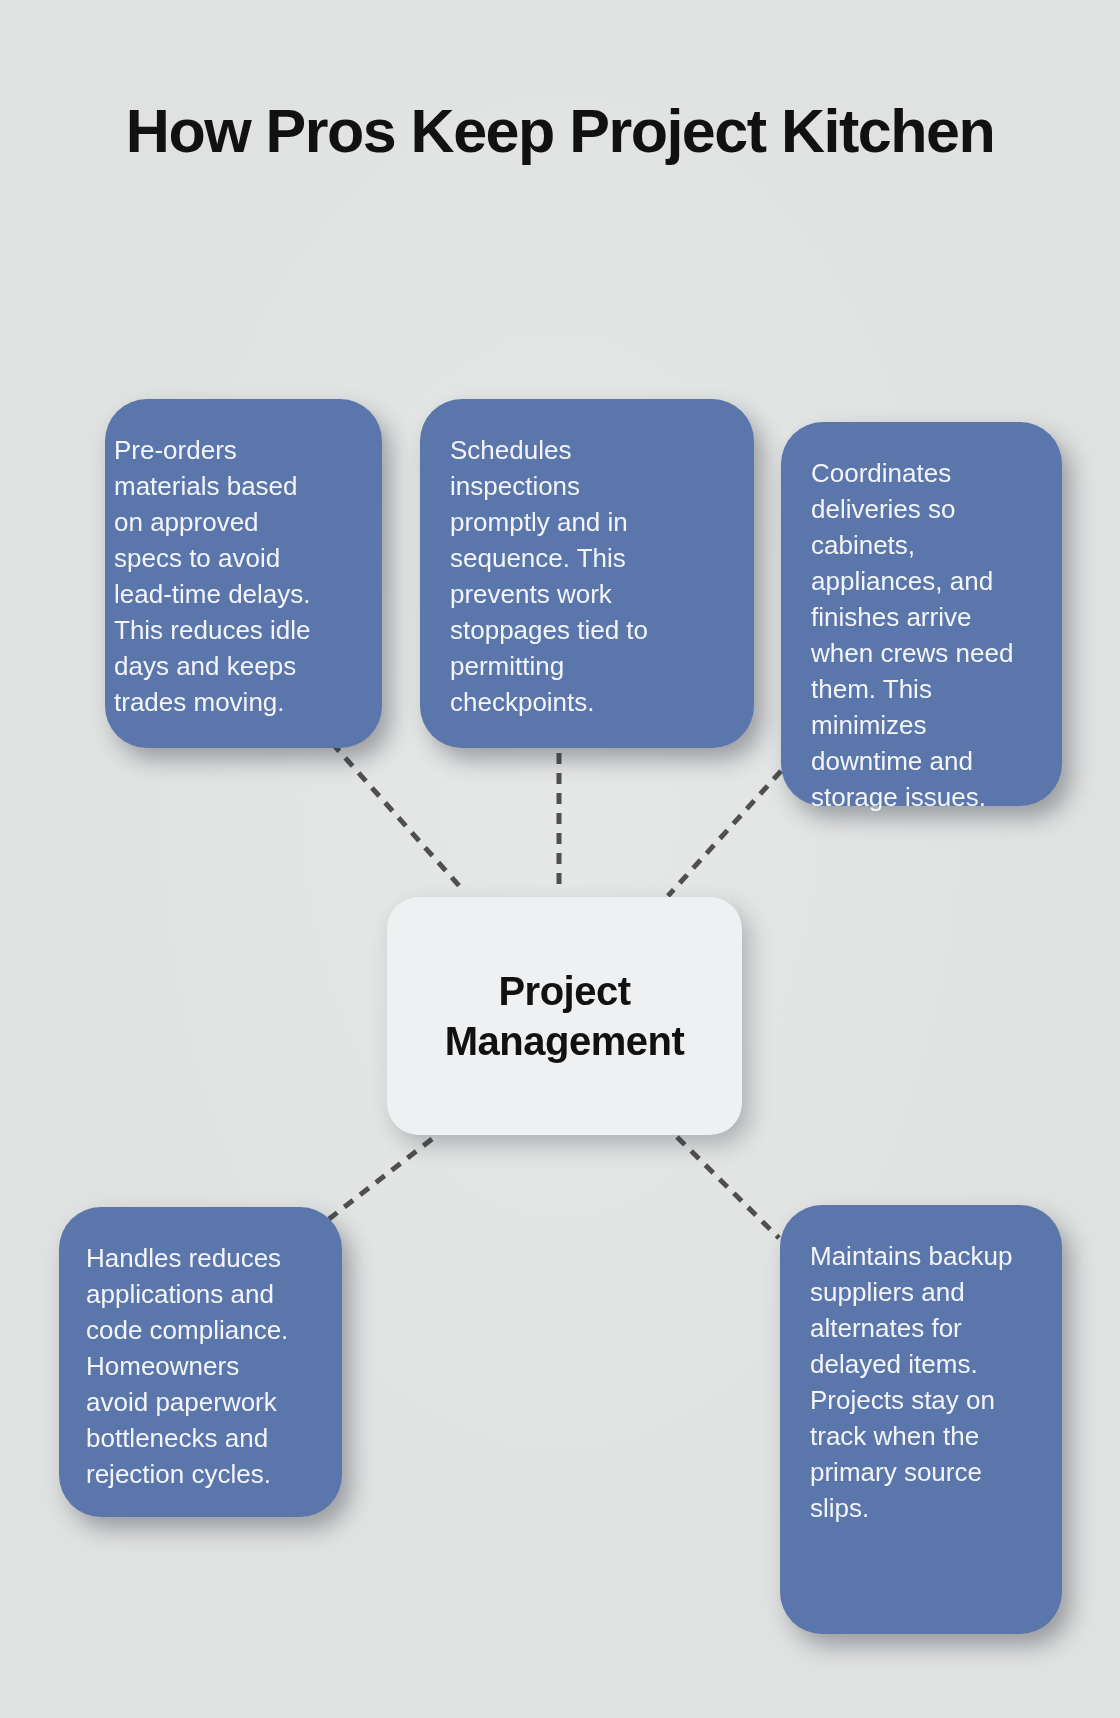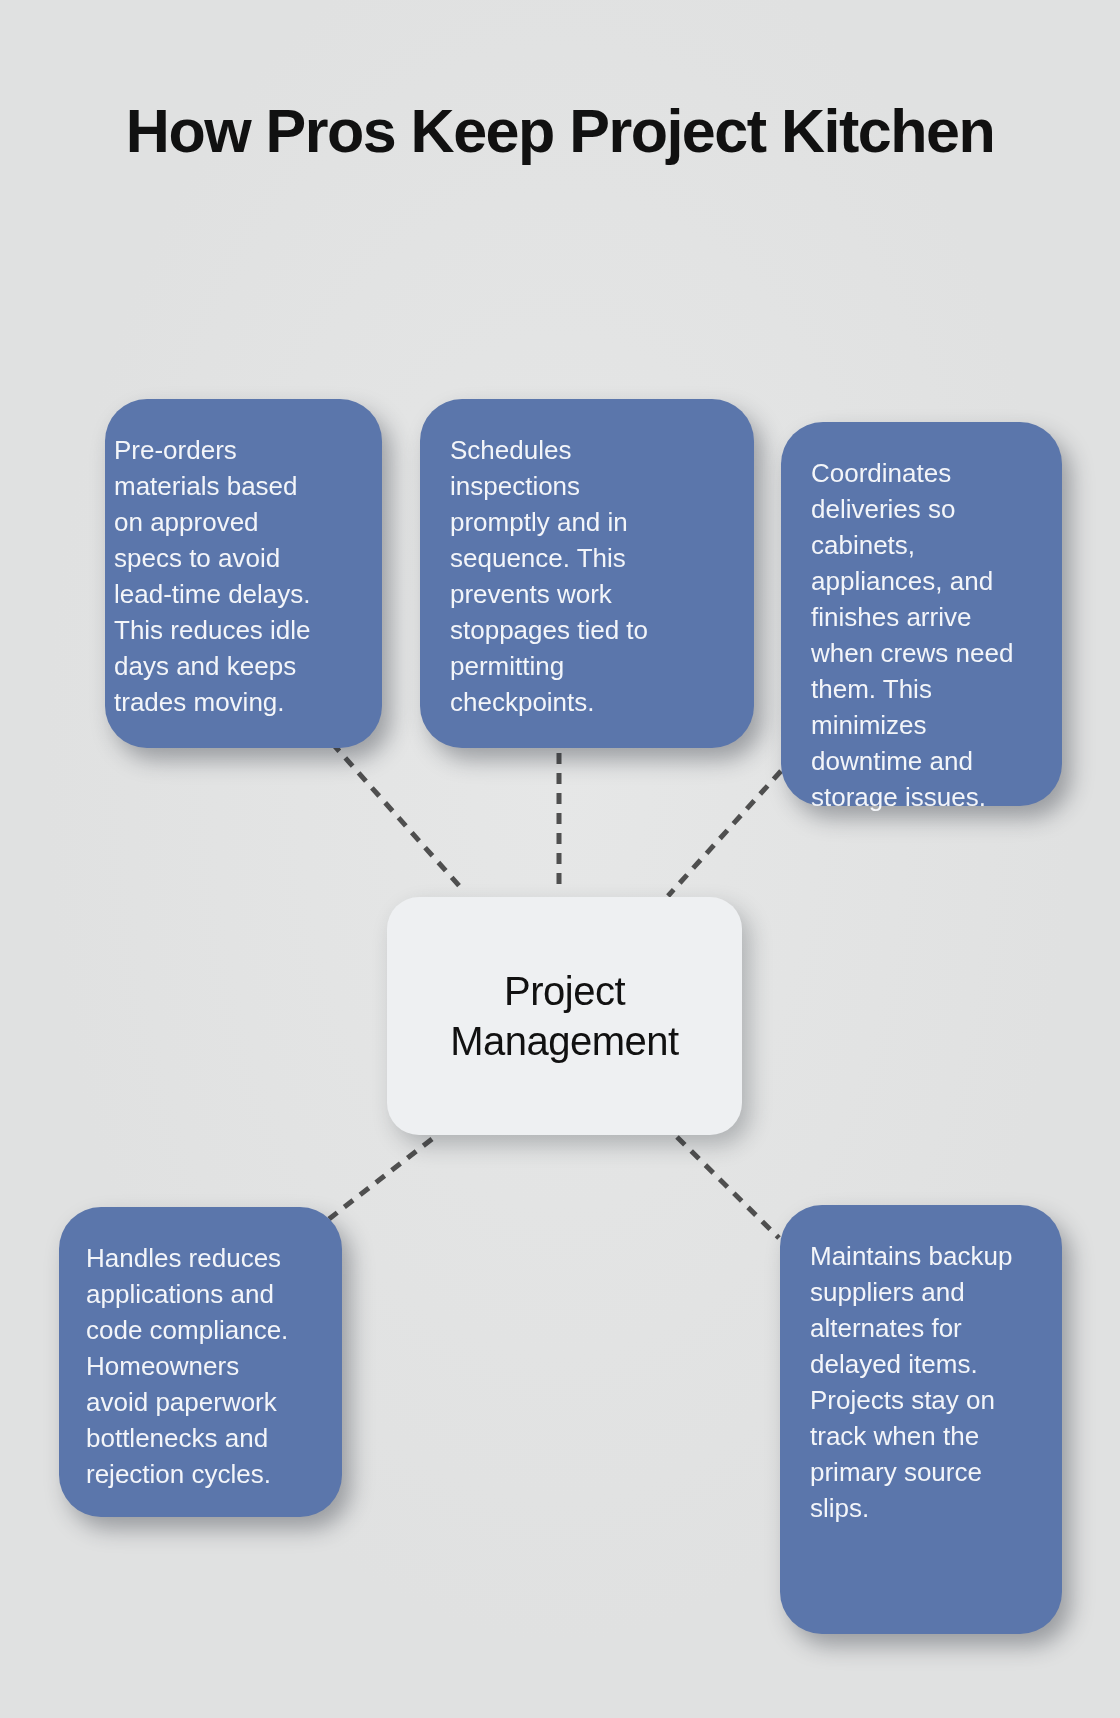--- a/index.html
+++ b/index.html
@@ -73,21 +73,21 @@
     color: var(--center-text);
     box-shadow: 8px 10px 22px rgba(40, 45, 55, 0.28);
     display: flex;
     align-items: center;
     justify-content: center;
     text-align: center;
   }
   .center-node h2 {
     font-size: 40px;
     line-height: 50px;
-    font-weight: 400;
+    font-weight: 700;
     width: 300px;
     letter-spacing: -0.5px;
   }
 </style>
 </head>
 <body>
 
 <h1 class="title">
   <span>How Pros Keep Project Kitchen</span><br>
 </h1>

